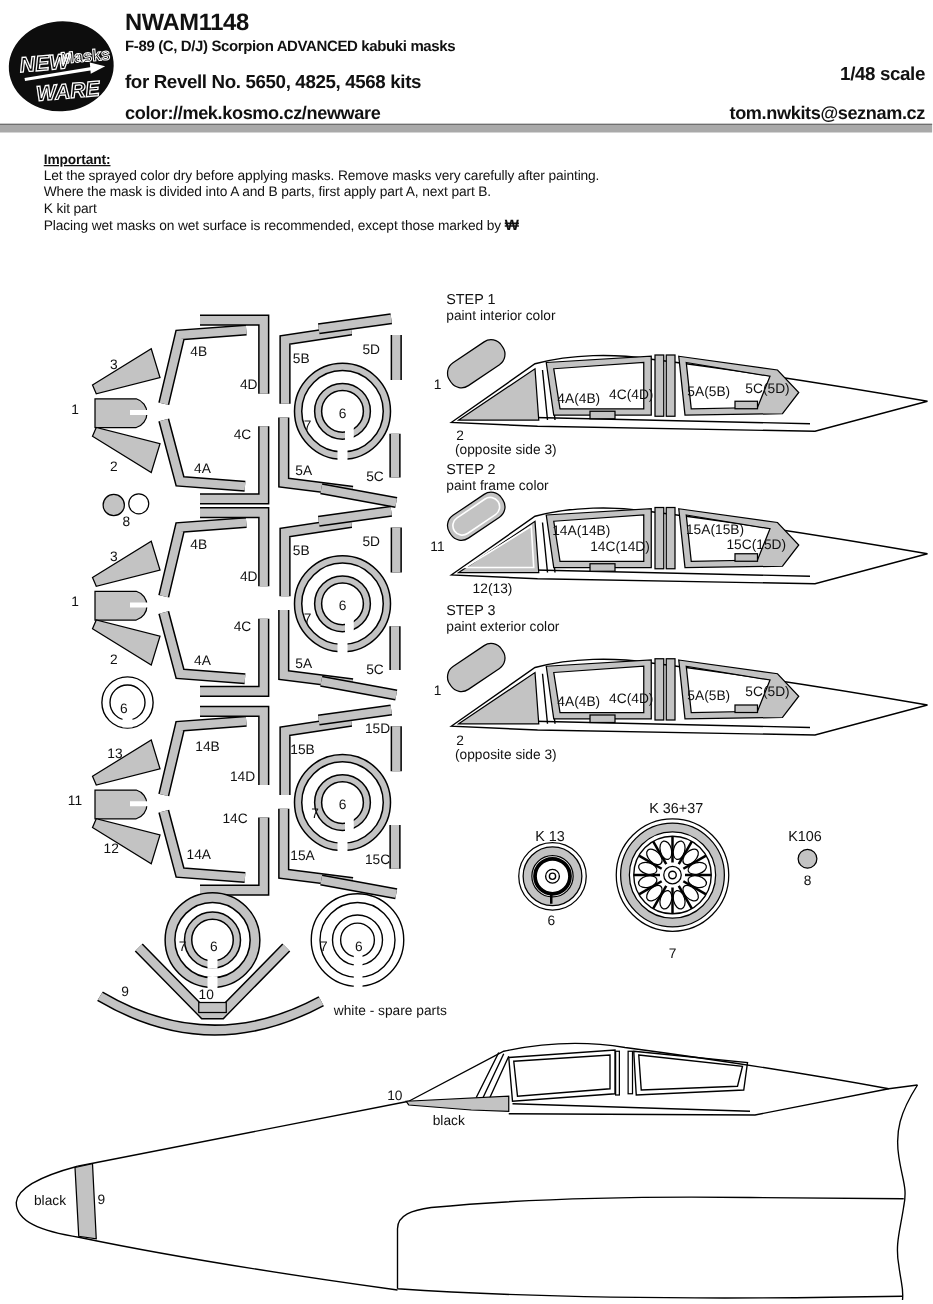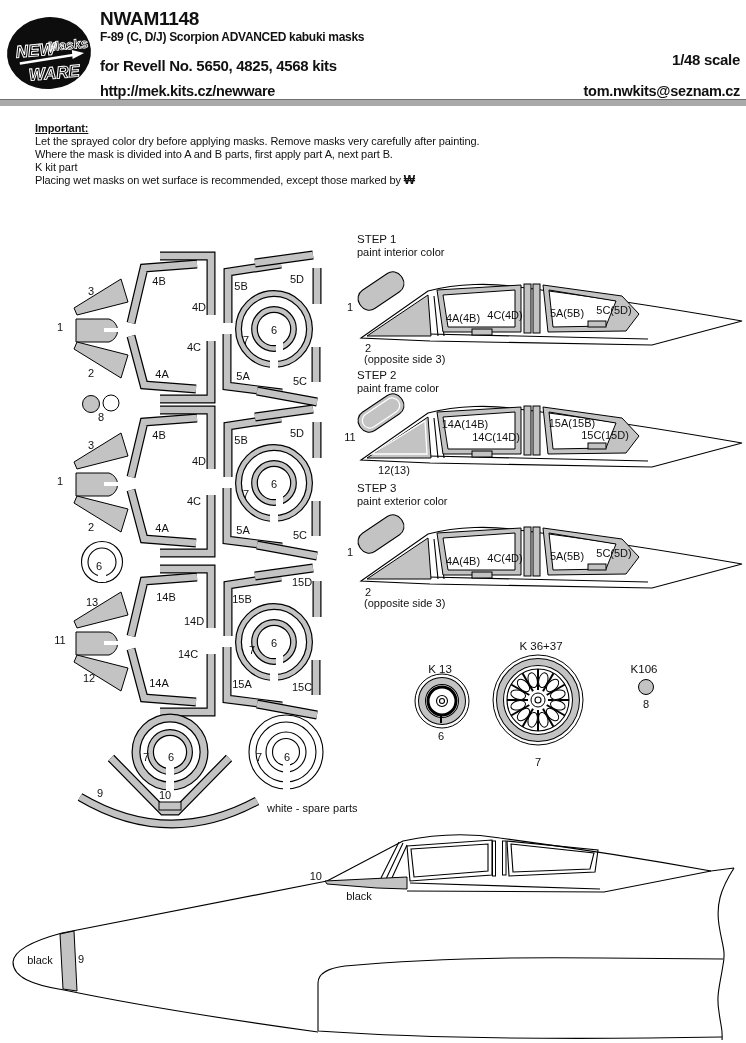--- a/index.html
+++ b/index.html
@@ -43,21 +43,21 @@
       <text x="46" y="38" font-size="13" font-weight="bold" fill="none" stroke="#fff" stroke-width="0.8">Masks</text>
       <line x1="16" y1="48" x2="70" y2="44" stroke="#fff" stroke-width="2.5"></line>
       <polygon points="69,39 81,43 69,48" fill="#fff"></polygon>
       <text x="24" y="66" font-size="17" font-weight="bold" font-style="italic" fill="none" stroke="#fff" stroke-width="1">WARE</text>
     </g>
   </svg>
   <div id="product-code" class="hdr">NWAM1148</div>
   <div id="scale" class="hdr">1/48 scale</div>
   <div id="title" class="hdr">F-89 (C, D/J) Scorpion ADVANCED kabuki masks</div>
   <div id="kits" class="hdr">for Revell No. 5650, 4825, 4568 kits</div>
-  <div id="url" class="hdr">http://mek.kits.cz/newware</div>
+  <div id="url" class="hdr">color://mek.kosmo.cz/newware</div>
   <div id="email" class="hdr">tom.nwkits@seznam.cz</div>
   <div id="divider-bar"></div>
 
   <div id="notes">
     <div class="nh">Important:</div>
     <div>Let the sprayed color dry before applying masks. Remove masks very carefully after painting.</div>
     <div>Where the mask is divided into A and B parts, first apply part A, next part B.</div>
     <div>K kit part</div>
     <div>
       <span>Placing wet masks on wet surface is recommended, except those marked by</span>

